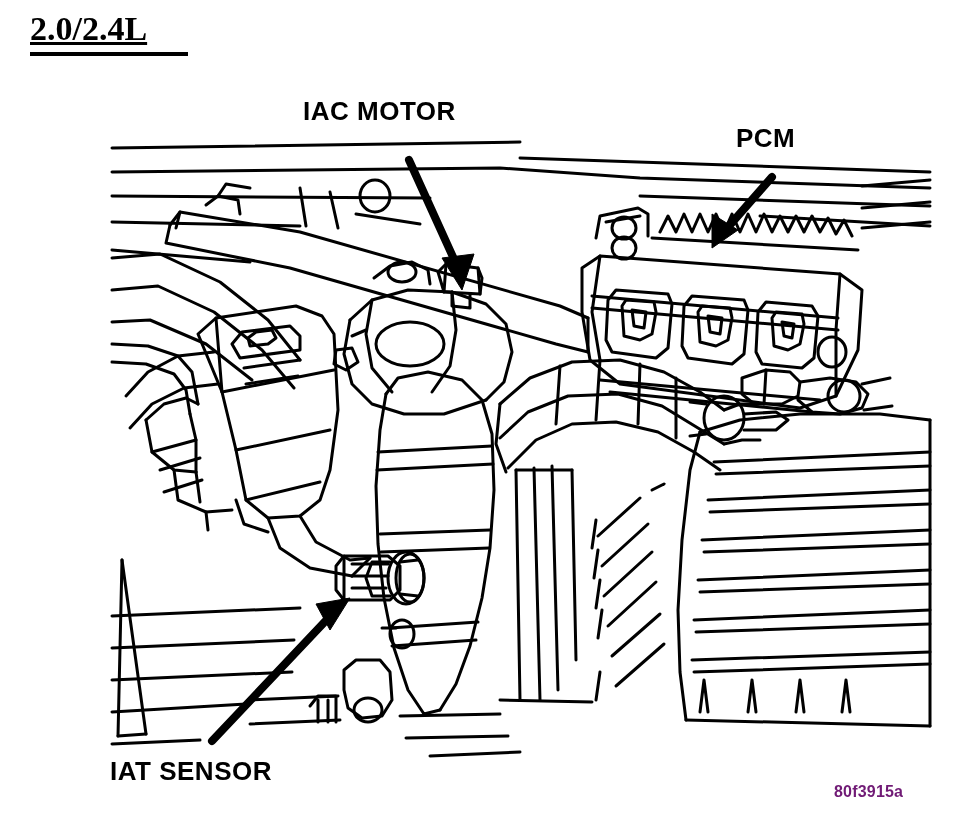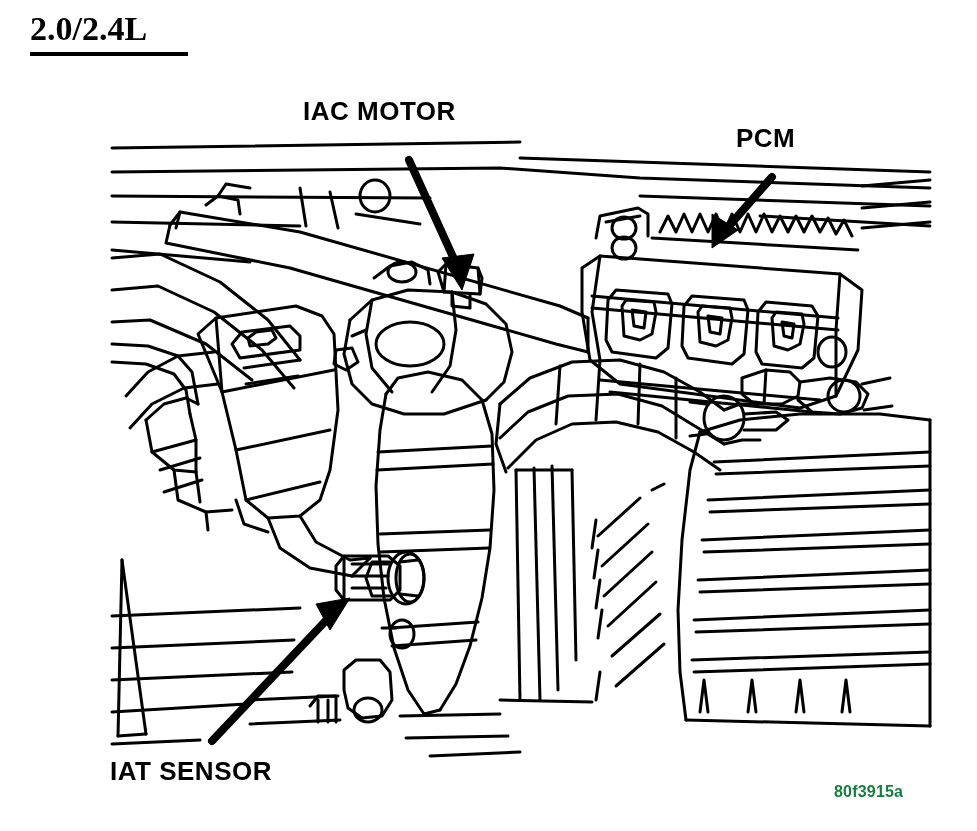--- a/index.html
+++ b/index.html
@@ -20,20 +20,21 @@
   #page-title {
     position: absolute;
     left: 30px;
     top: 12px;
     font-family: "Liberation Serif", serif;
     font-weight: bold;
     font-size: 34px;
     letter-spacing: 0px;
     line-height: 1;
     color: #000;
+    text-decoration: underline;
   }
   #page-title-underline {
     position: absolute;
     left: 30px;
     top: 52px;
     width: 158px;
     height: 4px;
     background: #000;
   }
 
@@ -53,21 +54,21 @@
 
   
   #figure-id {
     position: absolute;
     left: 834px;
     top: 783px;
     font-family: "Liberation Sans", sans-serif;
     font-weight: bold;
     font-size: 16px;
     letter-spacing: 0.2px;
-    color: #15803d;
+    color: #701a75;
   }
 
   
   #illustration {
     position: absolute;
     left: 0;
     top: 0;
     width: 977px;
     height: 831px;
   }

